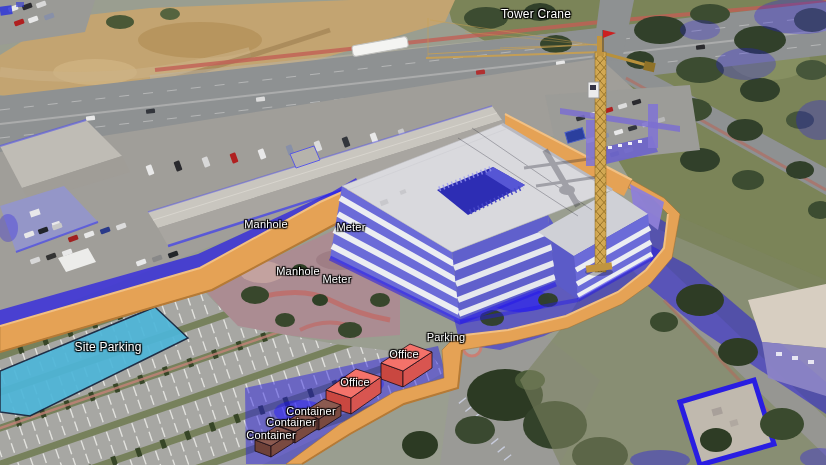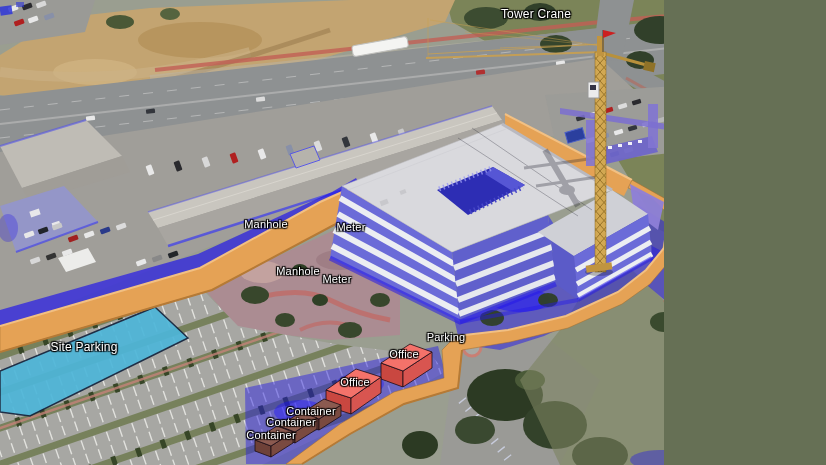--- a/index.html
+++ b/index.html
@@ -1,16 +1,16 @@
 <!DOCTYPE html>
 <html><head>
 <meta charset="utf-8">
 <style>
   html,body{margin:0;padding:0;background:#667055;}
-  #scene{position:relative;width:664px;height:465px;overflow:hidden;font-family:"Liberation Sans",sans-serif;background:#8a9279;}
+  #scene{position:relative;width:826px;height:465px;overflow:hidden;font-family:"Liberation Sans",sans-serif;background:#8a9279;}
   #scene svg{position:absolute;left:0;top:0;}
   .label{position:absolute;transform:translate(-50%,-50%);color:#fff;font-size:11px;line-height:1;white-space:nowrap;letter-spacing:.2px;
          text-shadow:-1px -1px 1px #000,1px -1px 1px #000,-1px 1px 1px #000,1px 1px 1px #000,0 0 2px #000;}
   .label.big{font-size:12px;}
 </style>
 </head>
 <body>
 
 <div id="scene">
 <svg width="826" height="465" viewBox="0 0 826 465">
@@ -438,15 +438,15 @@
       <div class="label" style="left: 266px; top: 224px;">Manhole</div>
       <div class="label" style="left: 351px; top: 227px;">Meter</div>
       <div class="label" style="left: 298px; top: 271px;">Manhole</div>
       <div class="label" style="left: 337px; top: 279px;">Meter</div>
       <div class="label" style="left: 446px; top: 337px;">Parking</div>
       <div class="label" style="left: 404px; top: 354px;">Office</div>
       <div class="label" style="left: 355px; top: 382px;">Office</div>
       <div class="label" style="left: 311px; top: 411px;">Container</div>
       <div class="label" style="left: 291px; top: 422px;">Container</div>
       <div class="label" style="left: 271px; top: 435px;">Container</div>
-      <div class="label big" style="left: 84px; top: 347px;">Site Parking</div>
+      <div class="label big" style="left: 108px; top: 347px;">Site Parking</div>
     </div>
 </div>
 
 </body></html>

